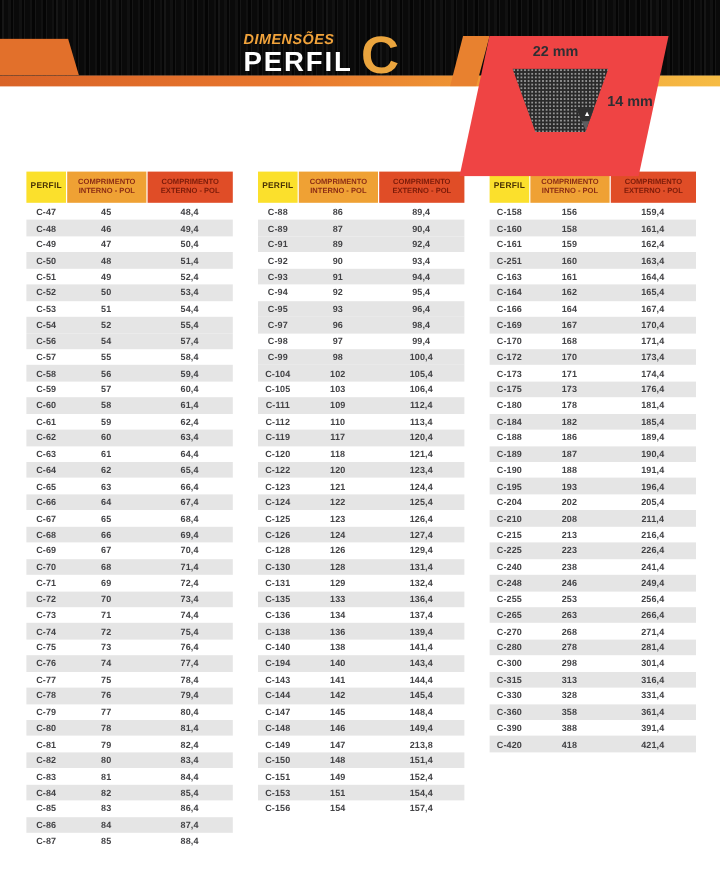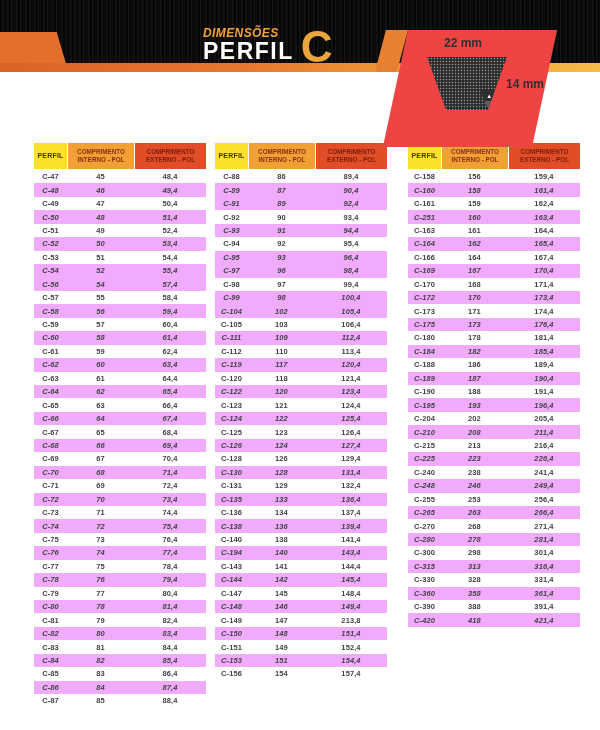--- a/index.html
+++ b/index.html
@@ -32,29 +32,29 @@
     clip-path:polygon(0 0,100% 0,73% 100%,27% 100%);}
   .belt-band{position:absolute;left:0;top:0;width:100%;height:11px;background:#2f2f2f;
     display:flex;align-items:center;justify-content:center;}
   .belt-teeth{color:#fff;font-size:6px;letter-spacing:1px;line-height:1;}
   .lbl{position:absolute;font-size:12px;font-weight:bold;color:#2f2f33;}
   .lbl-top{left:64px;top:6px;}
   .lbl-side{left:126px;top:47px;}
 
   
   .table{position:absolute;top:143px;width:172px;}
-  .t1{left:34px}.t2{left:215px}.t3{left:408px}
+  .t1{left:22px}.t2{left:215px}.t3{left:408px}
   .thead{display:flex;column-gap:1px;height:26px;margin-bottom:1px;}
   .hc{display:flex;flex-direction:column;justify-content:center;align-items:center;
       font-weight:bold;text-transform:uppercase;text-align:center;line-height:1.3;}
   .h-yellow{background:#fbe02c;color:#4a3204;width:33px;font-size:7px;letter-spacing:.2px;}
   .h-orange{background:#efa134;color:#8c2d15;width:66px;font-size:6.3px;}
   .h-red{background:#e04d27;color:#7c1c0a;width:71px;font-size:6.3px;}
   .trow{display:flex;height:13.45px;align-items:center;}
-  .trow.alt{background:#f0abfc;font-style:italic;}
+  .trow.alt{background:#e5e5e5;}
   .tcell{text-align:center;font-size:7.5px;font-weight:bold;color:#424245;letter-spacing:.1px;}
   .c0{width:33px}.c1{width:67px}.c2{width:72px}
 </style>
 </head>
 <body>
 
 <div id="page">
 
   <div class="banner"></div>
   <div class="strip"></div>

